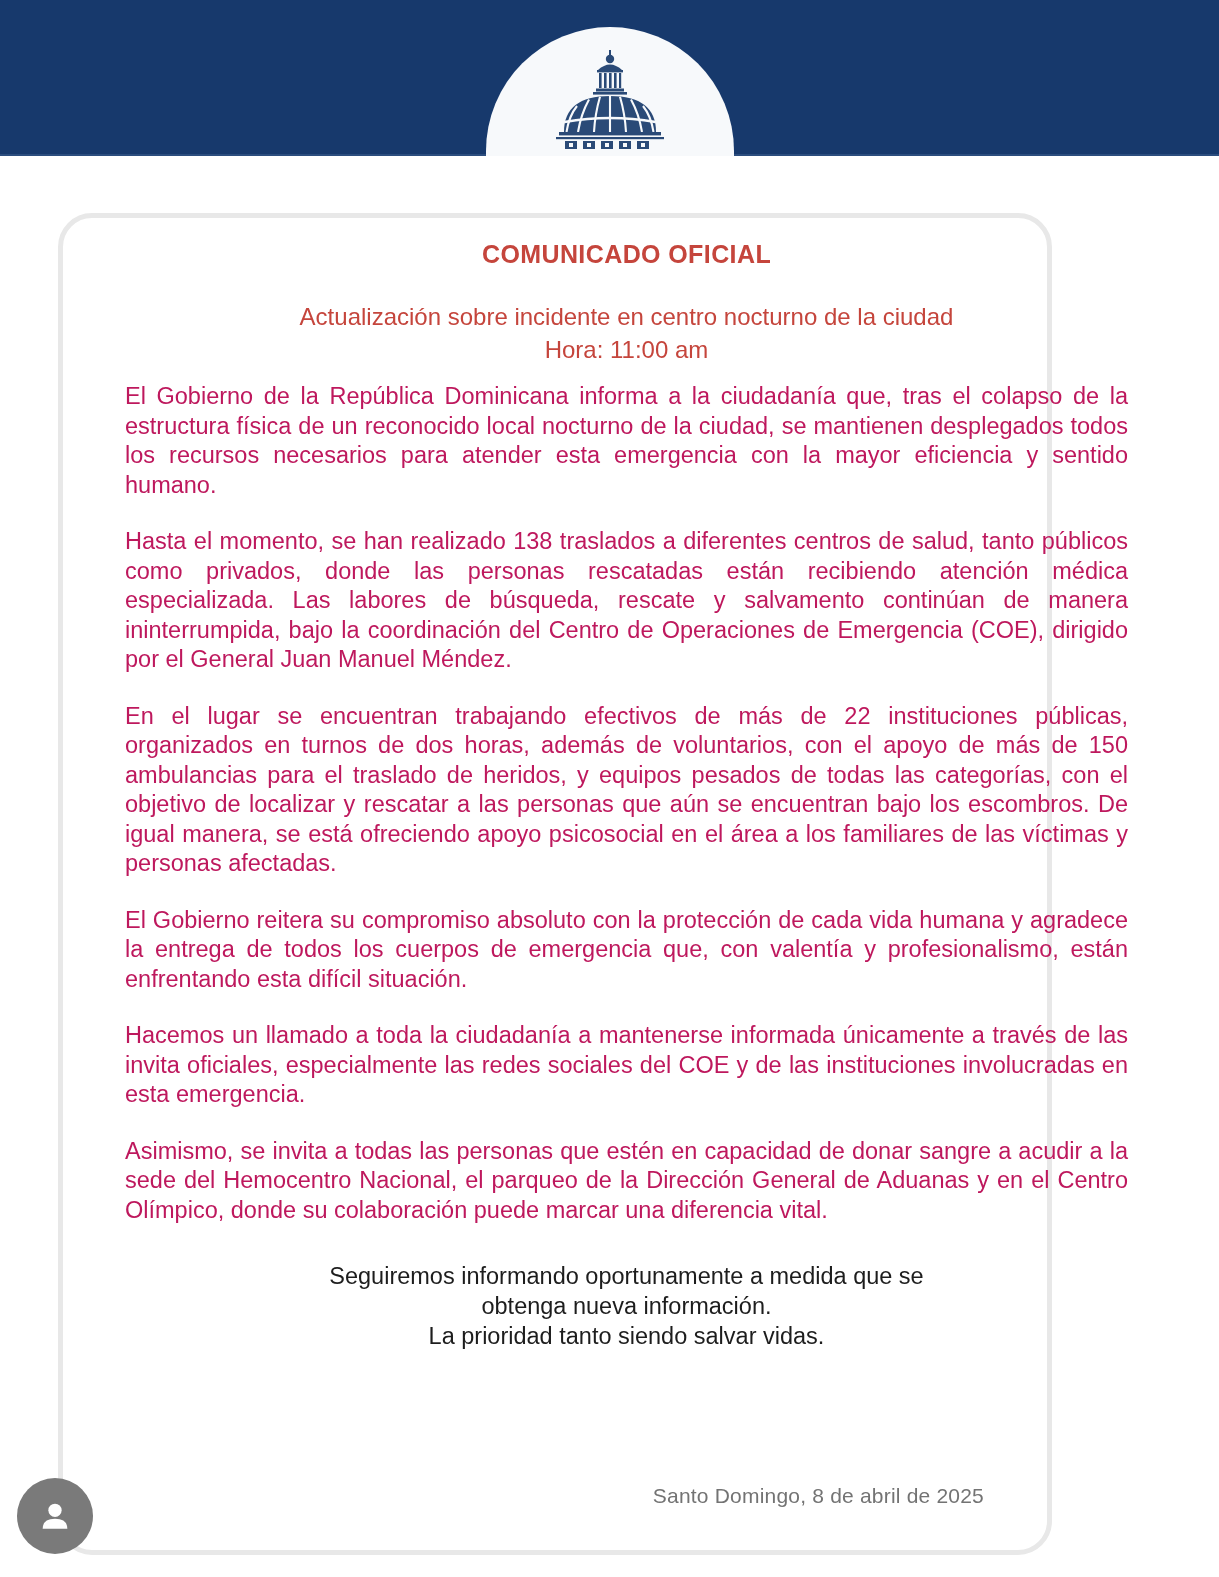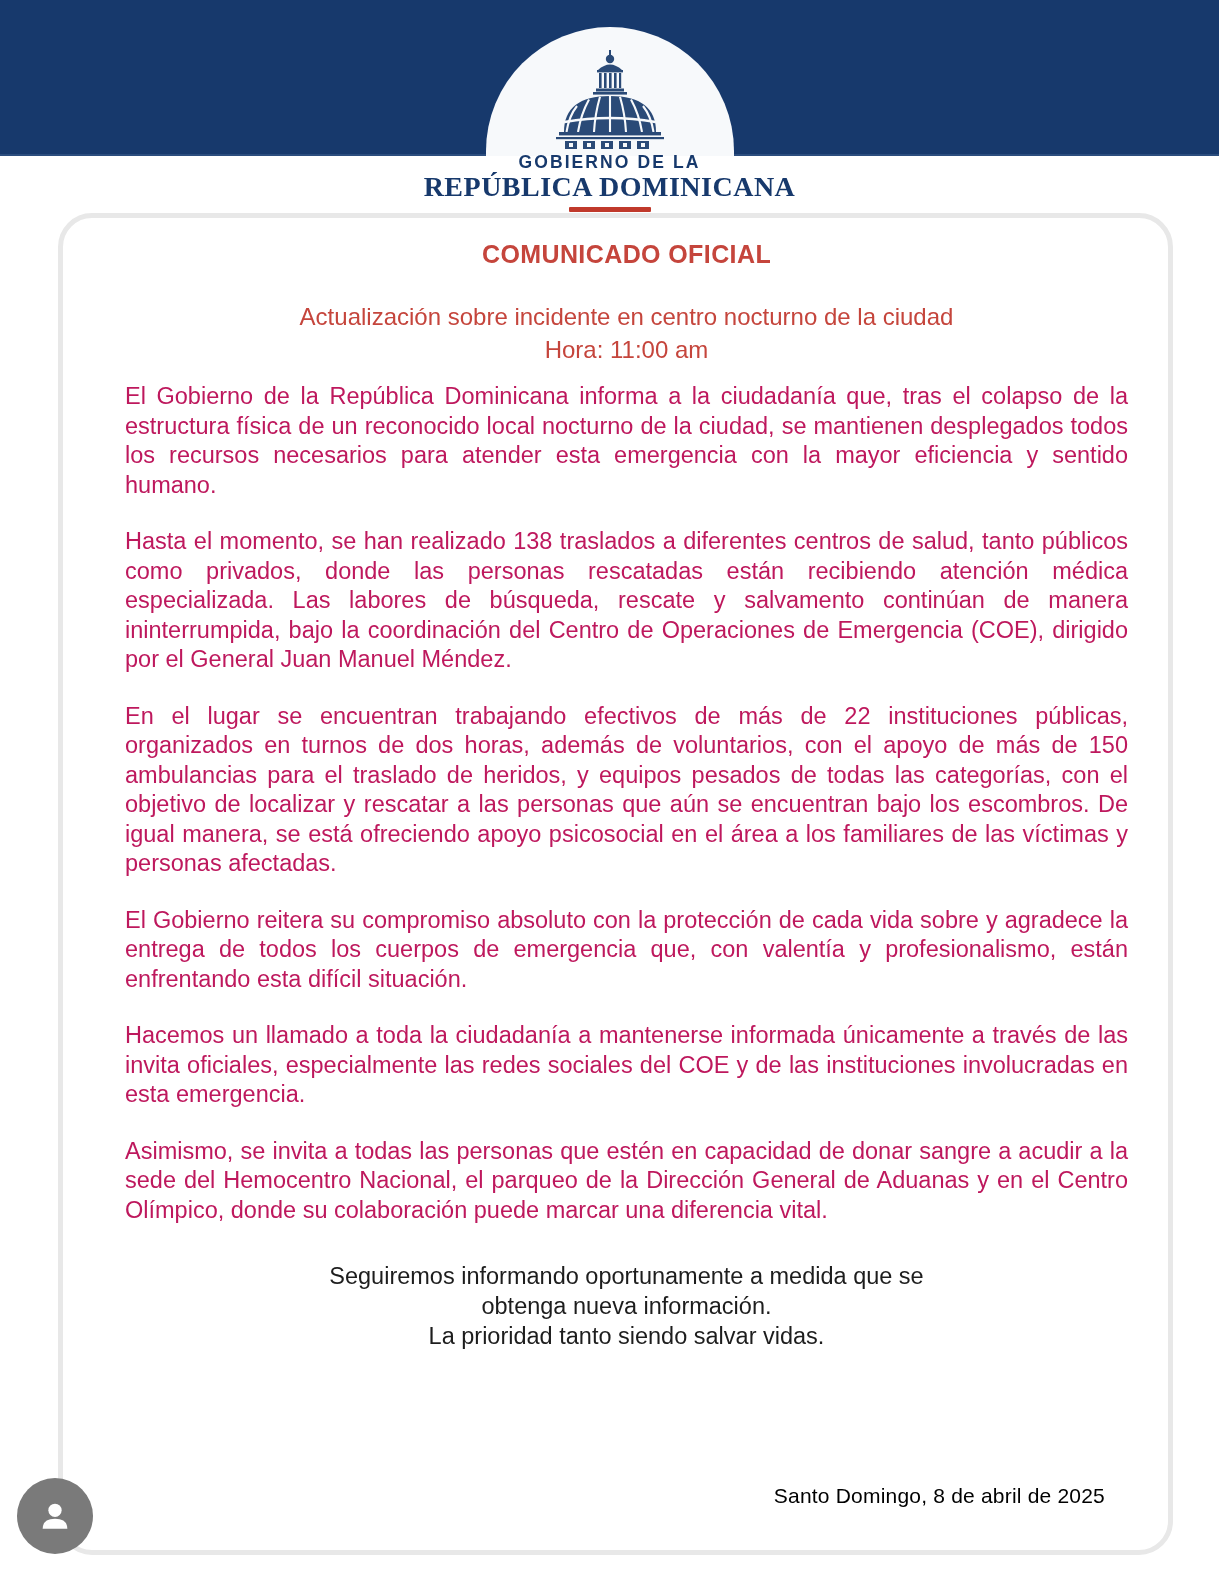--- a/index.html
+++ b/index.html
@@ -89,21 +89,21 @@
     background: #c0392b;
     margin: 5px auto 0 auto;
     border-radius: 1px;
   }
 
   
   .doc-card {
     position: absolute;
     left: 58px;
     top: 213px;
-    width: 1115px;
+    width: 994px;
     height: 1342px;
     background: #ffffff;
     border: 5px solid #e8e8e8;
     border-radius: 34px;
     box-sizing: border-box;
   }
 
   .doc-inner {
     position: absolute;
     left: 62px;
@@ -146,21 +146,21 @@
     line-height: 30px;
     color: #1d1d1d;
   }
   .closing .close-line { display: block; }
 
   .signature {
     position: absolute;
     right: 63px;
     bottom: 42px;
     font-size: 21px;
-    color: #000000;
+    color: #737373;
     letter-spacing: 0.2px;
   }
 
   
   .avatar {
     position: absolute;
     left: 17px;
     top: 1478px;
     width: 76px;
     height: 76px;
@@ -225,43 +225,38 @@
       <g fill="#f7f9fb">
         <rect x="18" y="93" width="4" height="4"></rect>
         <rect x="36" y="93" width="4" height="4"></rect>
         <rect x="54" y="93" width="4" height="4"></rect>
         <rect x="72" y="93" width="4" height="4"></rect>
         <rect x="90" y="93" width="4" height="4"></rect>
       </g>
     </svg>
   </div>
 
-  <div class="logo-text-block">
-    <div class="logo-line1">GOBIERNO DE LA</div>
-    <div class="logo-line2">REPÚBLICA DOMINICANA</div>
-    <div class="logo-underline"></div>
-  </div>
 </div>
 
 <div class="doc-card">
 
   <div class="doc-inner">
 
     <h1 class="doc-title">COMUNICADO OFICIAL</h1>
 
     <div class="doc-subtitle">
       <span class="sub-line">Actualización sobre incidente en centro nocturno de la ciudad</span>
       <span class="sub-line">Hora: 11:00 am</span>
     </div>
 
     <div class="doc-body">
       <p>El Gobierno de la República Dominicana informa a la ciudadanía que, tras el colapso de la estructura física de un reconocido local nocturno de la ciudad, se mantienen desplegados todos los recursos necesarios para atender esta emergencia con la mayor eficiencia y sentido humano.</p>
       <p>Hasta el momento, se han realizado 138 traslados a diferentes centros de salud, tanto públicos como privados, donde las personas rescatadas están recibiendo atención médica especializada. Las labores de búsqueda, rescate y salvamento continúan de manera ininterrumpida, bajo la coordinación del Centro de Operaciones de Emergencia (COE), dirigido por el General Juan Manuel Méndez.</p>
       <p>En el lugar se encuentran trabajando efectivos de más de 22 instituciones públicas, organizados en turnos de dos horas, además de voluntarios, con el apoyo de más de 150 ambulancias para el traslado de heridos, y equipos pesados de todas las categorías, con el objetivo de localizar y rescatar a las personas que aún se encuentran bajo los escombros. De igual manera, se está ofreciendo apoyo psicosocial en el área a los familiares de las víctimas y personas afectadas.</p>
-      <p>El Gobierno reitera su compromiso absoluto con la protección de cada vida sobre y agradece la entrega de todos los cuerpos de emergencia que, con valentía y profesionalismo, están enfrentando esta difícil situación.</p>
+      <p>El Gobierno reitera su compromiso absoluto con la protección de cada vida humana y agradece la entrega de todos los cuerpos de emergencia que, con valentía y profesionalismo, están enfrentando esta difícil situación.</p>
       <p>Hacemos un llamado a toda la ciudadanía a mantenerse informada únicamente a través de las invita oficiales, especialmente las redes sociales del COE y de las instituciones involucradas en esta emergencia.</p>
       <p>Asimismo, se invita a todas las personas que estén en capacidad de donar sangre a acudir a la sede del Hemocentro Nacional, el parqueo de la Dirección General de Aduanas y en el Centro Olímpico, donde su colaboración puede marcar una diferencia vital.</p>
     </div>
 
     <div class="closing">
       <span class="close-line">Seguiremos informando oportunamente a medida que se</span>
       <span class="close-line">obtenga nueva información.</span>
       <span class="close-line">La prioridad tanto siendo salvar vidas.</span>
     </div>
 

